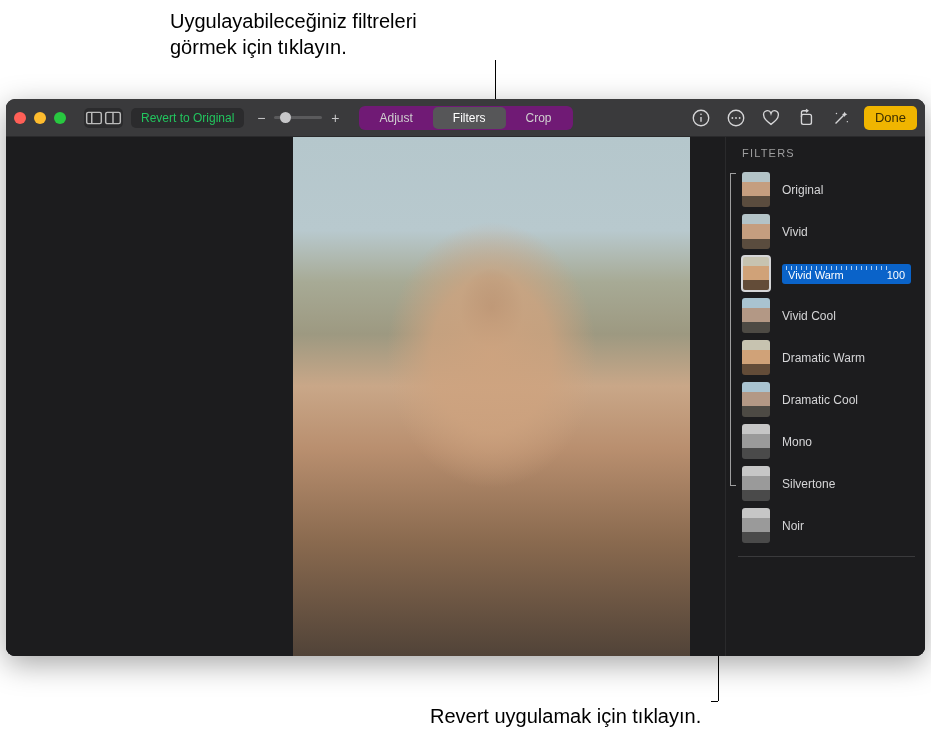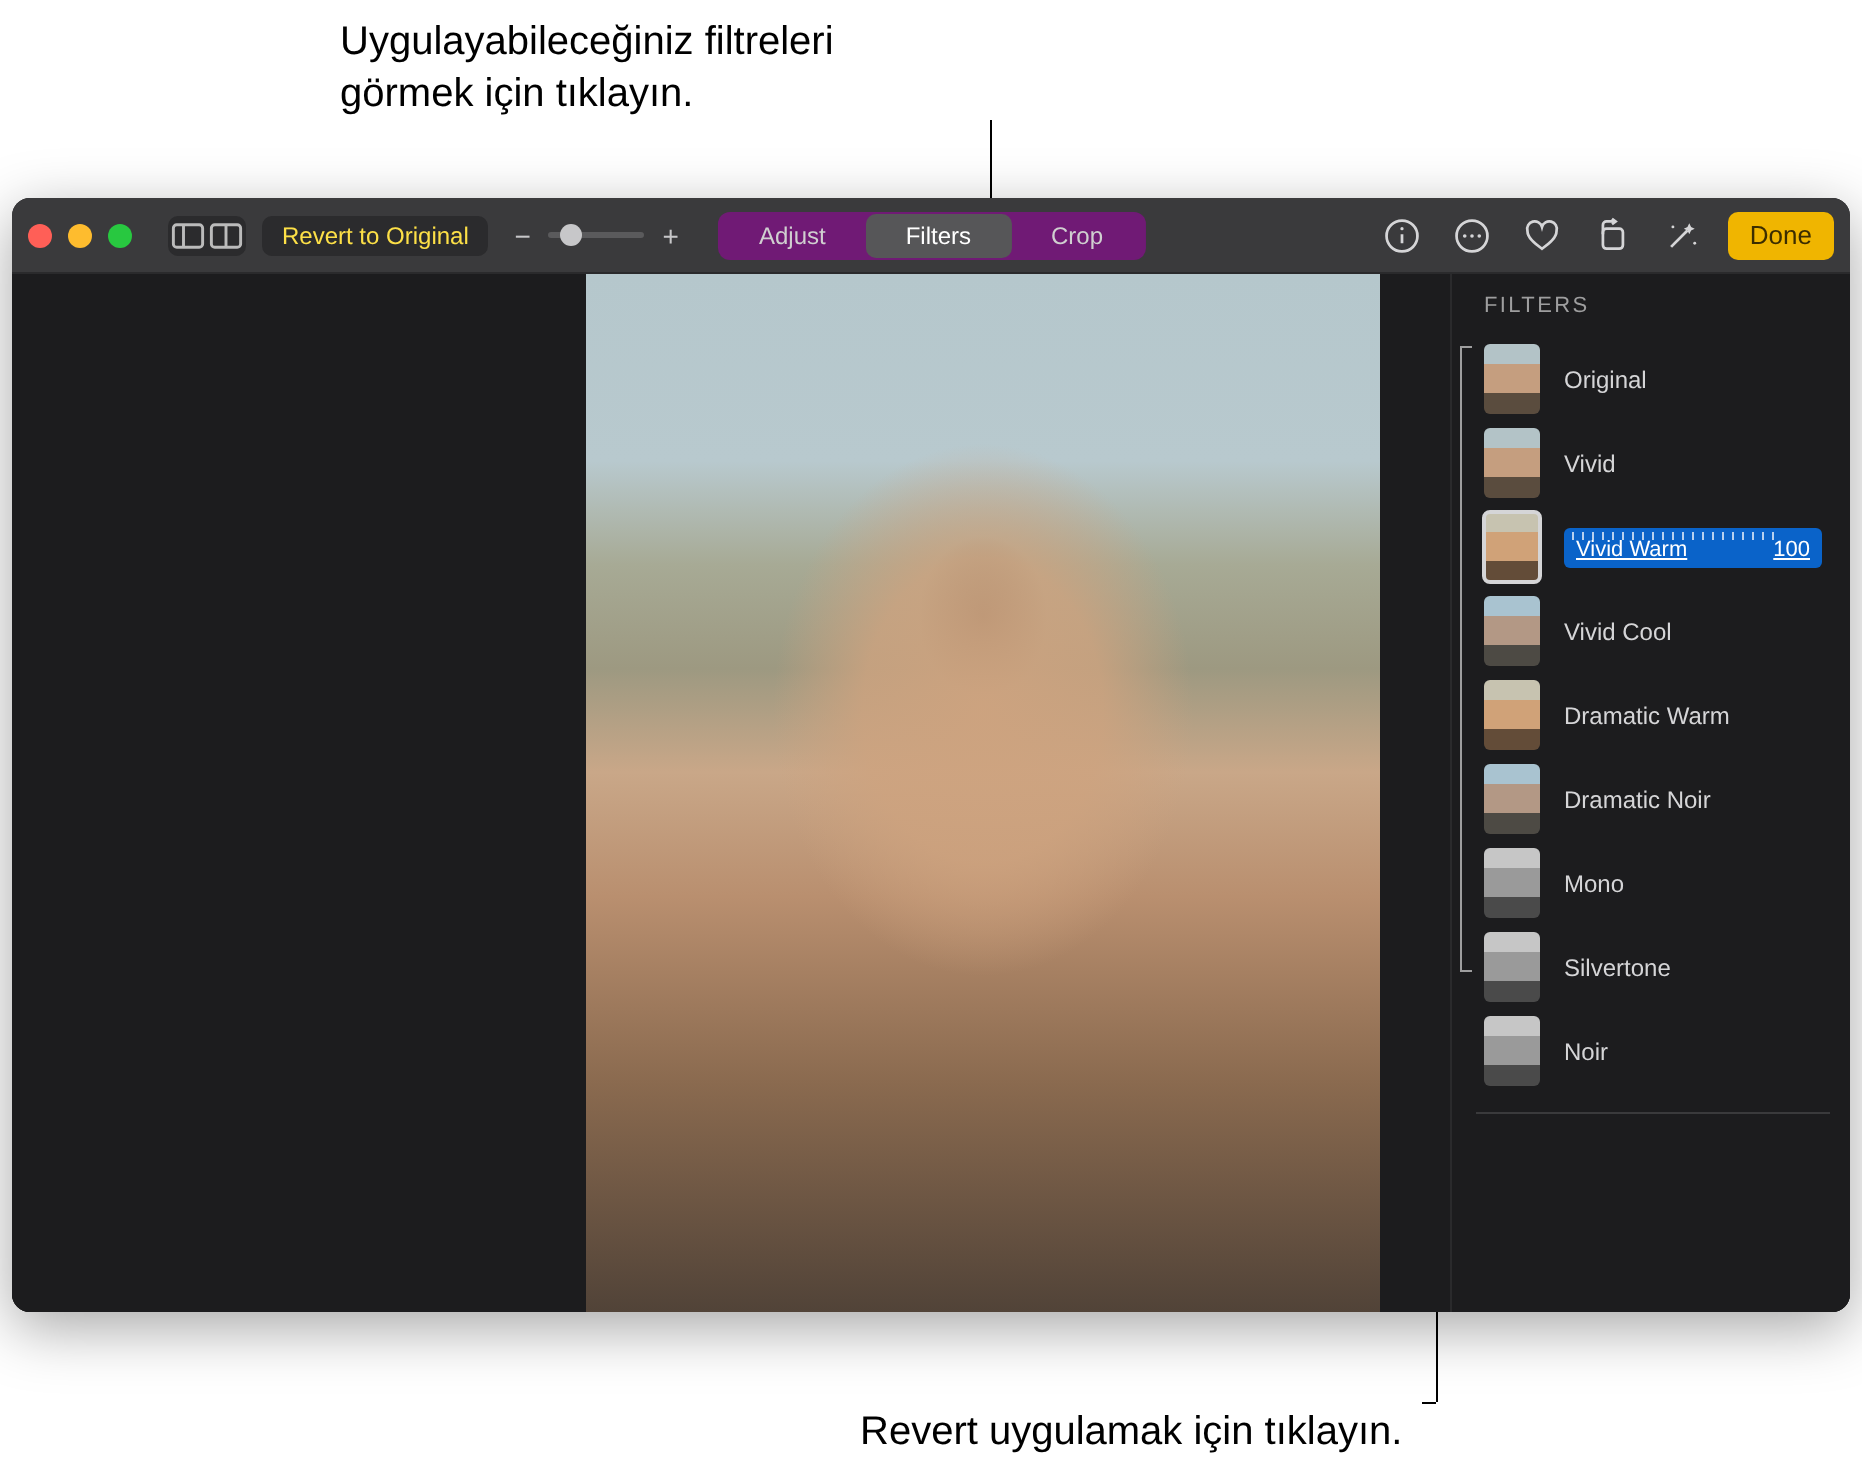--- a/index.html
+++ b/index.html
@@ -64,21 +64,21 @@
 
   .view-switch {
     display: flex; gap:1px; background:#2b2b2d; border-radius:5px; padding:1px;
   }
   .view-switch .vs {
     width:18px; height:18px; display:flex; align-items:center; justify-content:center;
     color:#bbb; font-size:11px; border-radius:4px;
   }
 
   .revert-btn {
-    background:#2b2b2d; color:#fde047; font-size:12px;
+    background:#2b2b2d; color:#22c55e; font-size:12px;
     padding:3px 10px; border-radius:5px; border:none;
     cursor:pointer;
   }
 
   .zoom-group { display:flex; align-items:center; gap:4px; color:#c7c7c9;}
   .zoom-btn { width:18px; height:18px; background:none; border:none; color:#c7c7c9; font-size:14px; cursor:pointer;}
   .zoom-slider { width:48px; height:3px; background:#5a5a5c; border-radius:2px; position:relative;}
   .zoom-thumb { position:absolute; left:6px; top:-4px; width:11px; height:11px; border-radius:50%; background:#c7c7c9;}
 
   .segmented {
@@ -144,21 +144,20 @@
     background: linear-gradient(to bottom, #b3c3c7 0 28%, #c59e7f 28% 70%, #5a4c3e 70% 100%);
     position:relative; overflow:hidden;
   }
   .filter-thumb.mono { background: linear-gradient(to bottom, #c6c6c6 0 28%, #9a9a9a 28% 70%, #4a4a4a 70% 100%); }
   .filter-thumb.cool { background: linear-gradient(to bottom, #a9c3d0 0 28%, #b39885 28% 70%, #4d4a44 70% 100%); }
   .filter-thumb.warm { background: linear-gradient(to bottom, #c7c3b0 0 28%, #d0a278 28% 70%, #634c38 70% 100%); }
   .filter-label { font-size:12px; color:#d5d5d7; flex:1;}
   .filter-row.selected .filter-thumb { outline:2px solid #d5d5d7; outline-offset:-1px;}
   .filter-row.selected .filter-slider {
     display:flex;
-    text-decoration:underline;
   }
   .filter-slider {
     display:none; flex:1; align-items:center; height:20px;
     background:#0a63c9; border-radius:3px; padding:0 6px 0 6px;
     position:relative; color:#fff; font-size:11px;
   }
   .filter-slider .ticks{
     position:absolute; left:4px; right:22px; top:2px; height:4px;
     background: repeating-linear-gradient(to right, rgba(255,255,255,0.7) 0 1px, transparent 1px 5px);
   }
@@ -297,21 +296,21 @@
           <div class="filter-row">
             <div class="filter-thumb cool"></div>
             <span class="filter-label">Vivid Cool</span>
           </div>
           <div class="filter-row">
             <div class="filter-thumb warm"></div>
             <span class="filter-label">Dramatic Warm</span>
           </div>
           <div class="filter-row">
             <div class="filter-thumb cool"></div>
-            <span class="filter-label">Dramatic Noir</span>
+            <span class="filter-label">Dramatic Cool</span>
           </div>
           <div class="filter-row">
             <div class="filter-thumb mono"></div>
             <span class="filter-label">Mono</span>
           </div>
           <div class="filter-row">
             <div class="filter-thumb mono"></div>
             <span class="filter-label">Silvertone</span>
           </div>
           <div class="filter-row">

